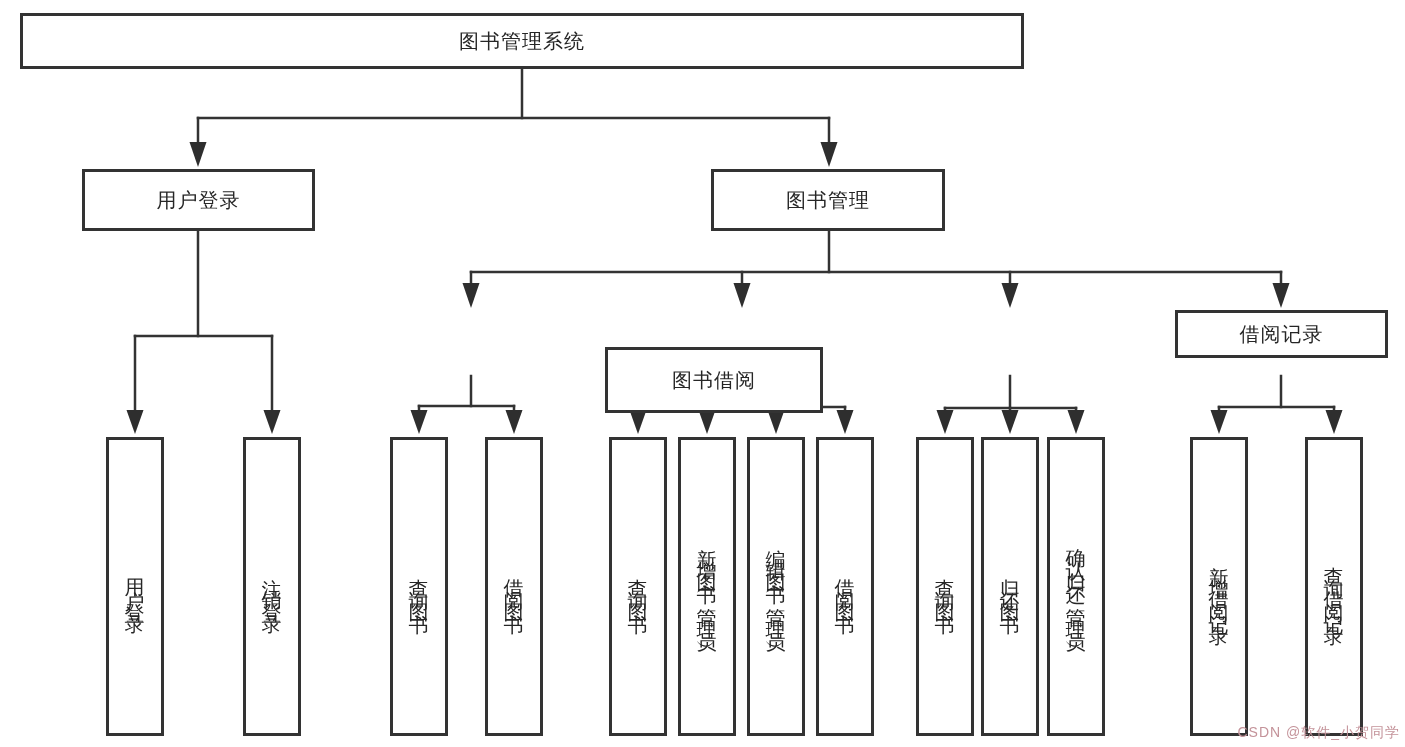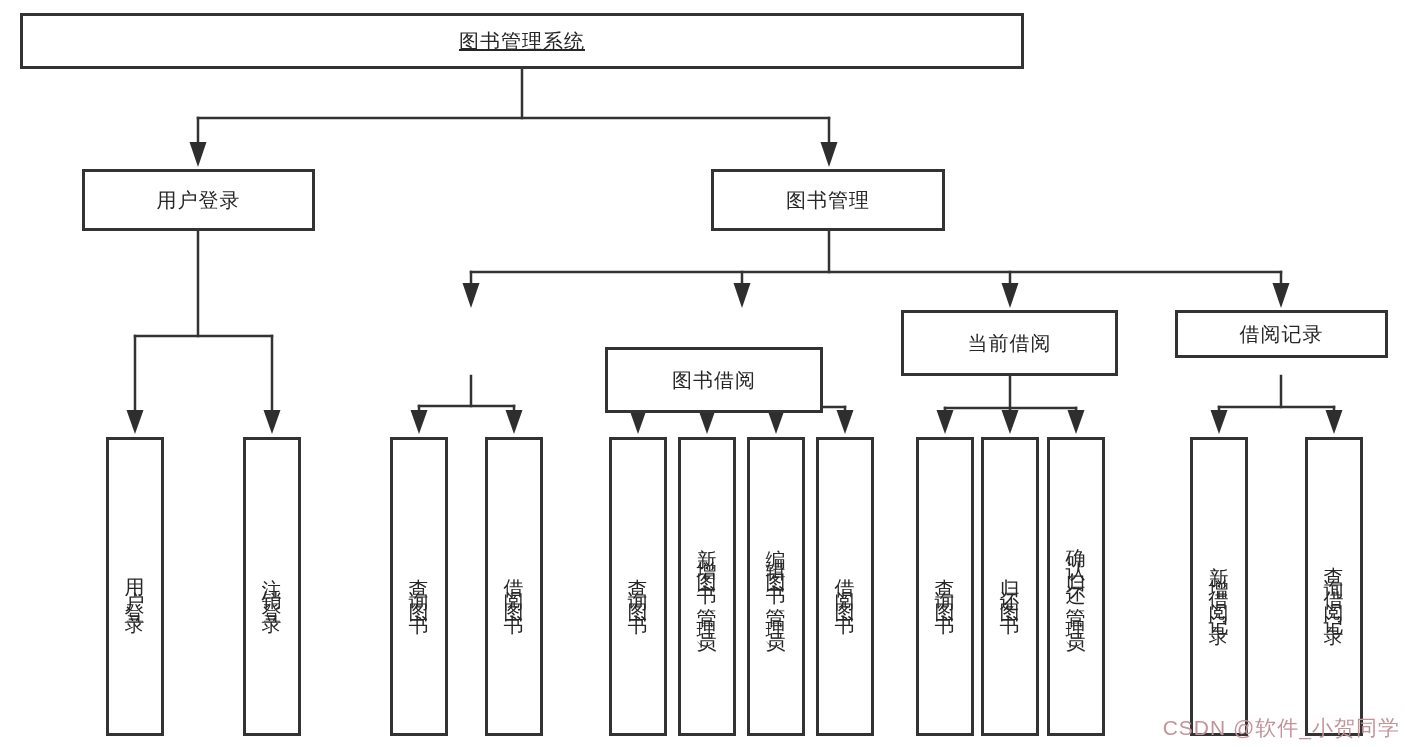--- a/index.html
+++ b/index.html
@@ -50,21 +50,21 @@
     text-orientation: mixed;
     font-size: 20px;
     letter-spacing: 12px;
     line-height: 1;
     white-space: nowrap;
   }
   .watermark {
     position: absolute;
     right: 5px;
     bottom: 5px;
-    font-size: 21px;
+    font-size: 14px;
     color: #c4939a;
     letter-spacing: 1px;
     z-index: 3;
   }
 </style>
 </head>
 <body>
 
 <div class="canvas">
 
@@ -130,27 +130,26 @@
       <polygon points="767.5,410 784.5,410 776,434"></polygon>
       <polygon points="836.5,410 853.5,410 845,434"></polygon>
       <polygon points="936.5,410 953.5,410 945,434"></polygon>
       <polygon points="1001.5,410 1018.5,410 1010,434"></polygon>
       <polygon points="1067.5,410 1084.5,410 1076,434"></polygon>
       <polygon points="1210.5,410 1227.5,410 1219,434"></polygon>
       <polygon points="1325.5,410 1342.5,410 1334,434"></polygon>
     </g>
   </svg>
 
-  <div class="node" style="left:20px; top:13px; width:1004px; height:56px;text-decoration:underline;">图书管理系统</div>
+  <div class="node" style="left:20px; top:13px; width:1004px; height:56px;">图书管理系统</div>
 
   <div class="node" style="left:82px; top:169px; width:233px; height:62px;">用户登录</div>
   <div class="node" style="left:711px; top:169px; width:234px; height:62px;text-align:right;">图书管理</div>
 
   <div class="node" style="left:605px; top:310px; width:218px; height:66px;margin-top:37px;">图书借阅</div>
-  <div class="node" style="left:901px; top:310px; width:217px; height:66px;">当前借阅</div>
   <div class="node" style="left:1175px; top:310px; width:213px; height:48px;">借阅记录</div>
 
   <div class="vnode" style="left:106px; top:437px; width:58px; height:299px;">
     <span class="vtext">用户登录</span>
   </div>
   <div class="vnode" style="left:243px; top:437px; width:58px; height:299px;">
     <span class="vtext">注销登录</span>
   </div>
 
   <div class="vnode" style="left:390px; top:437px; width:58px; height:299px;">

